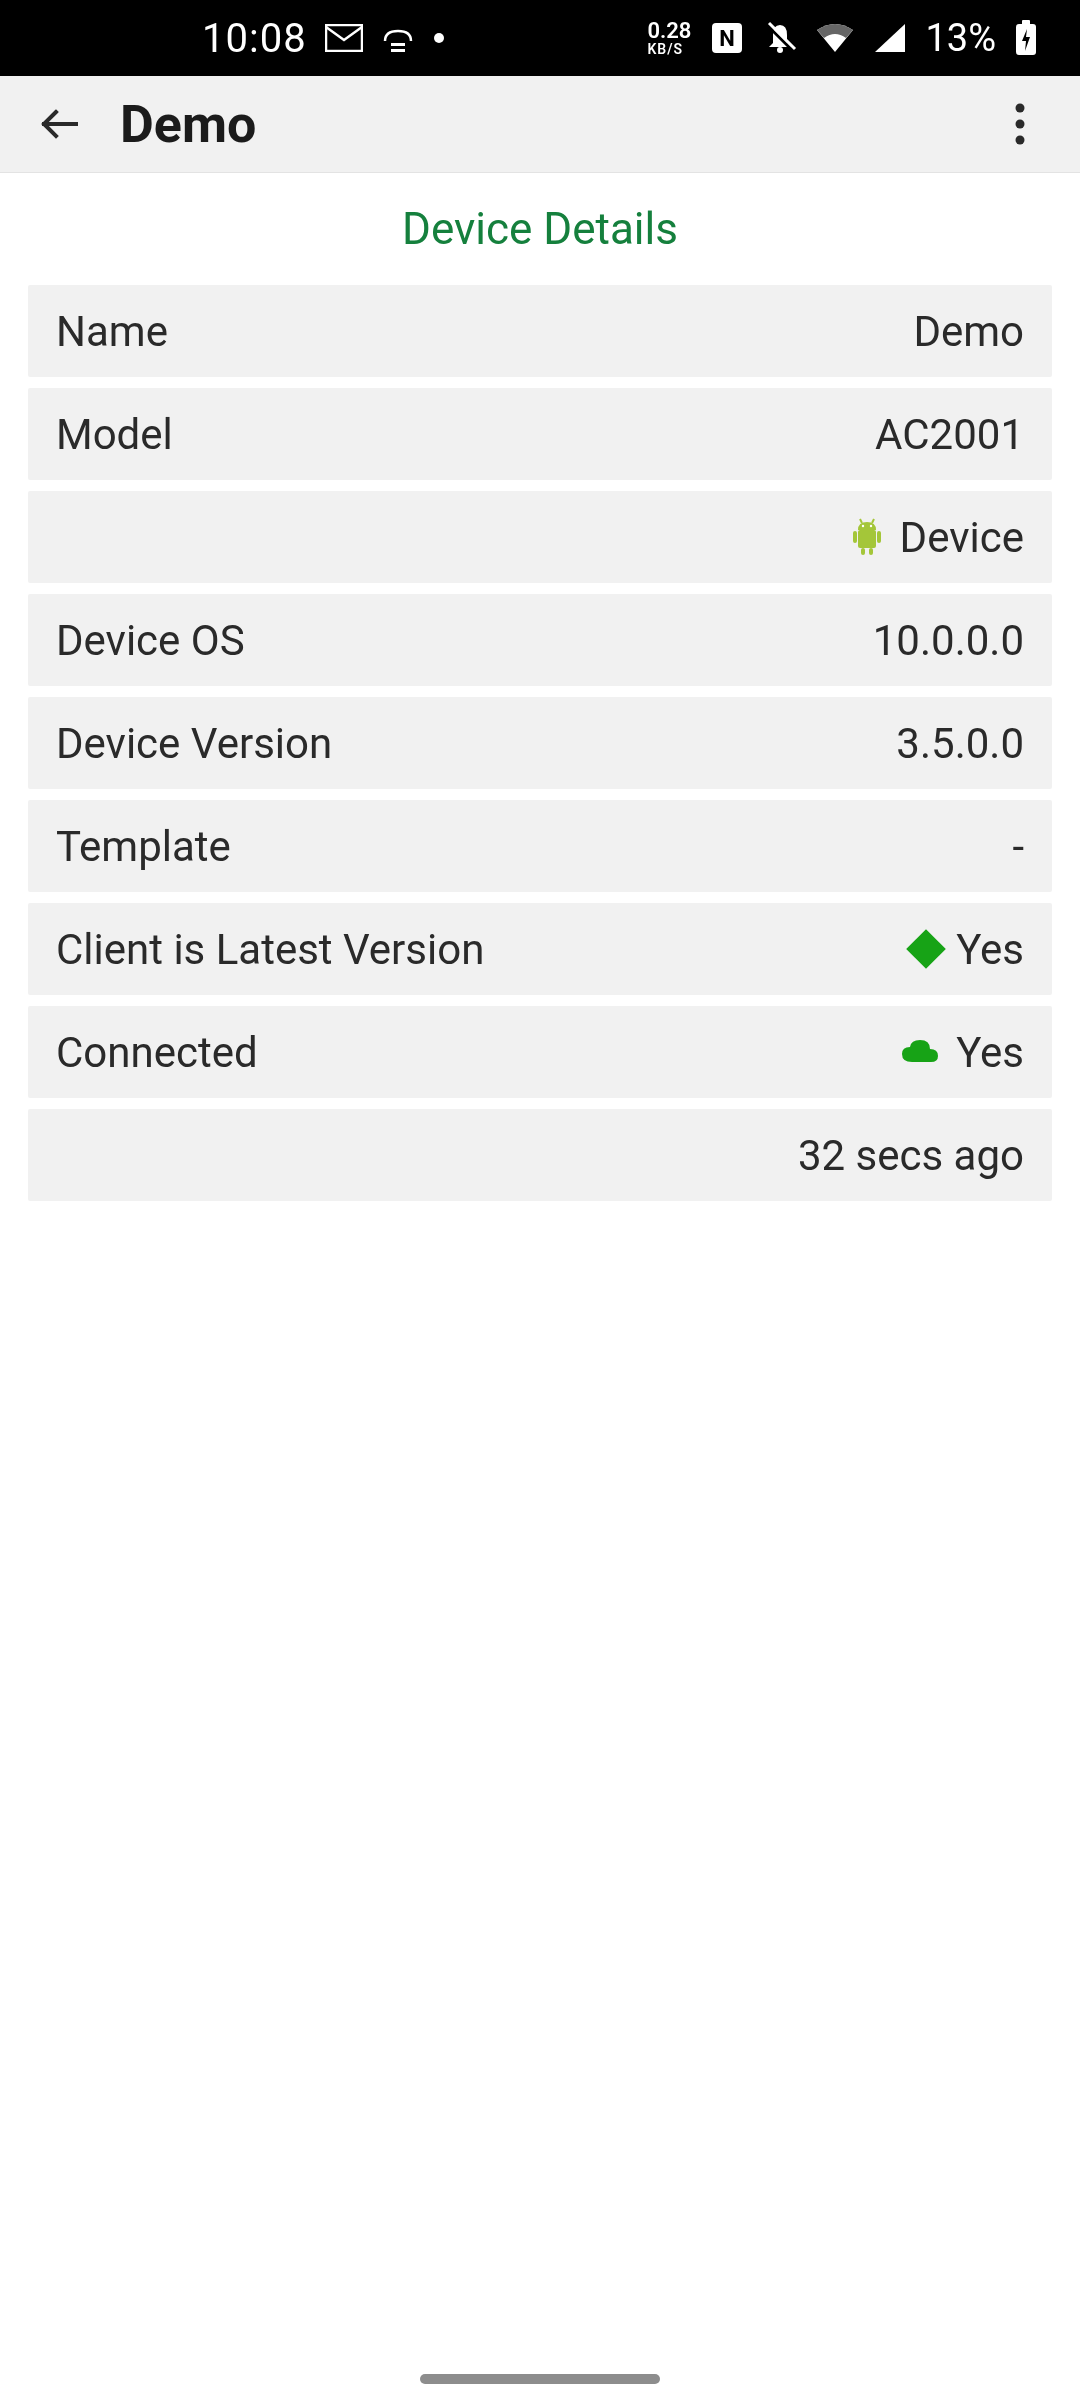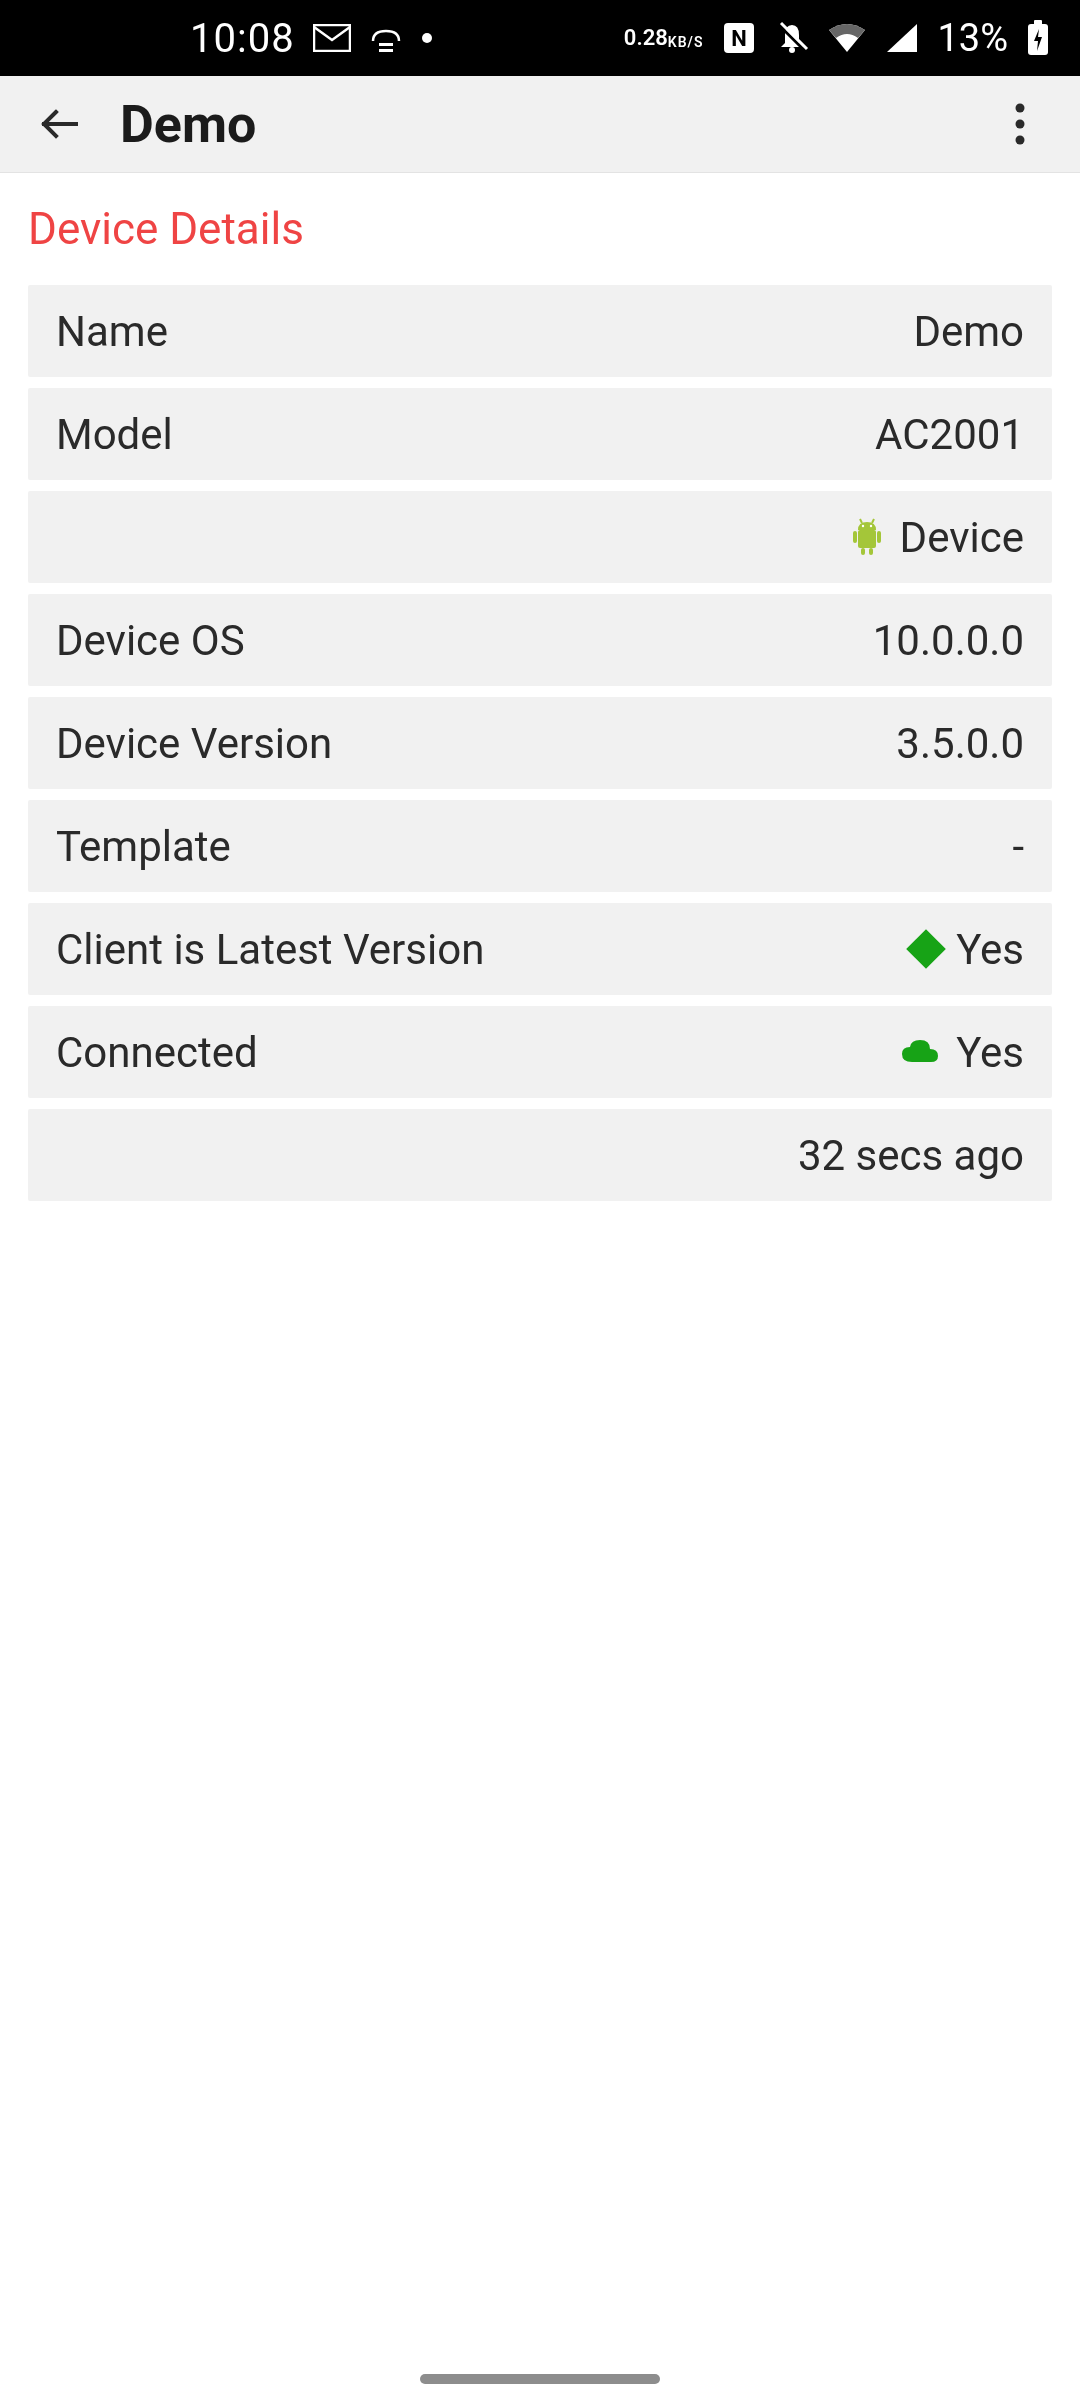--- a/index.html
+++ b/index.html
@@ -4,27 +4,27 @@
 <style>
   * { margin: 0; padding: 0; box-sizing: border-box; }
   html, body { width: 1080px; height: 2400px; font-family: Roboto, "Helvetica Neue", Arial, sans-serif; background: #ffffff; }
   
   .status-bar {
     height: 76px;
     background: #000000;
     color: #ffffff;
     display: flex;
     align-items: center;
-    padding: 0 30px;
+    padding: 0 42px;
     font-size: 40px;
   }
   .status-left { display: flex; align-items: center; gap: 18px; margin-left: 160px;}
   .status-right { display: flex; align-items: center; gap: 18px; margin-left: auto;}
   .status-time { font-weight: 400; letter-spacing: 1px; }
-  .kbps { display:flex; flex-direction:row; align-items:flex-end; line-height:1; }
+  .kbps { display:flex; flex-direction:column; align-items:flex-start; line-height:1; }
   .kbps .num { font-size: 22px; font-weight:600;}
   .kbps .unit { font-size: 14px; font-weight:600; letter-spacing:1px;}
   .battery-pct { font-size: 38px; }
   .ic { display:inline-flex; }
   
   .app-bar {
     height: 97px;
     background: #f1f1f1;
     display: flex;
     align-items: center;
@@ -45,23 +45,24 @@
   .menu-btn {
     margin-left: auto;
     width: 80px; height: 80px;
     display:flex; align-items:center; justify-content:center;
     background: transparent; border: none;
   }
   
   .content { padding: 0; background: #ffffff; }
   .section-title {
     font-size: 44px;
-    color: #ef4444;
+    color: #15803d;
     padding: 30px 28px 30px;
     font-weight: 400;
+    text-align: center;
   }
   
   .rows { padding: 0 28px; }
   .row {
     background: #f1f1f1;
     height: 92px;
     margin-bottom: 11px;
     display: flex;
     align-items: center;
     padding: 8px 28px;

